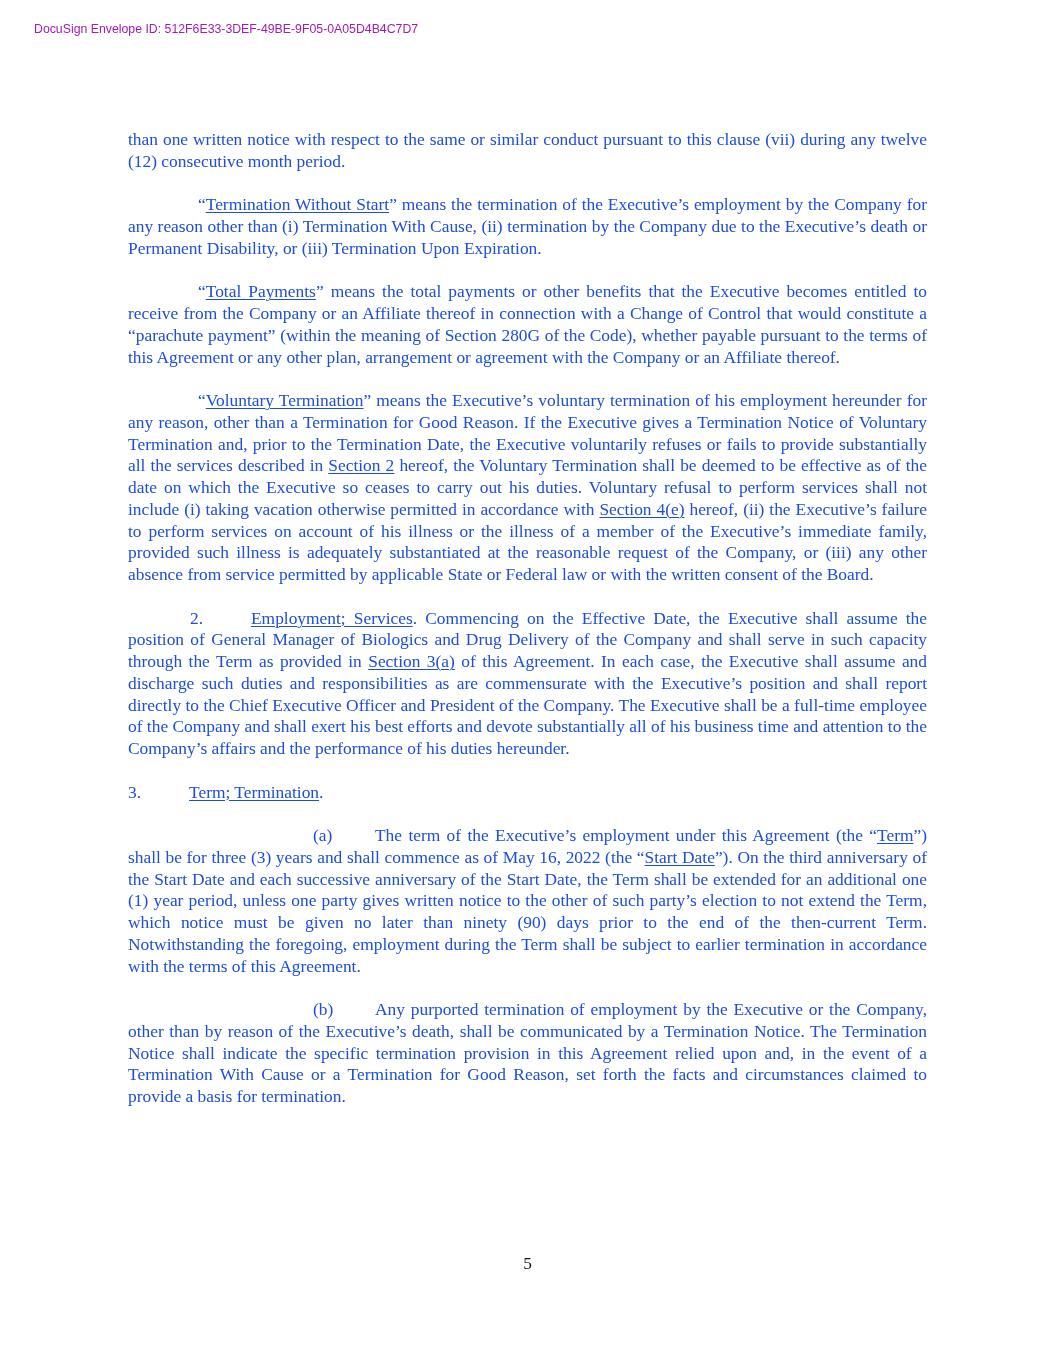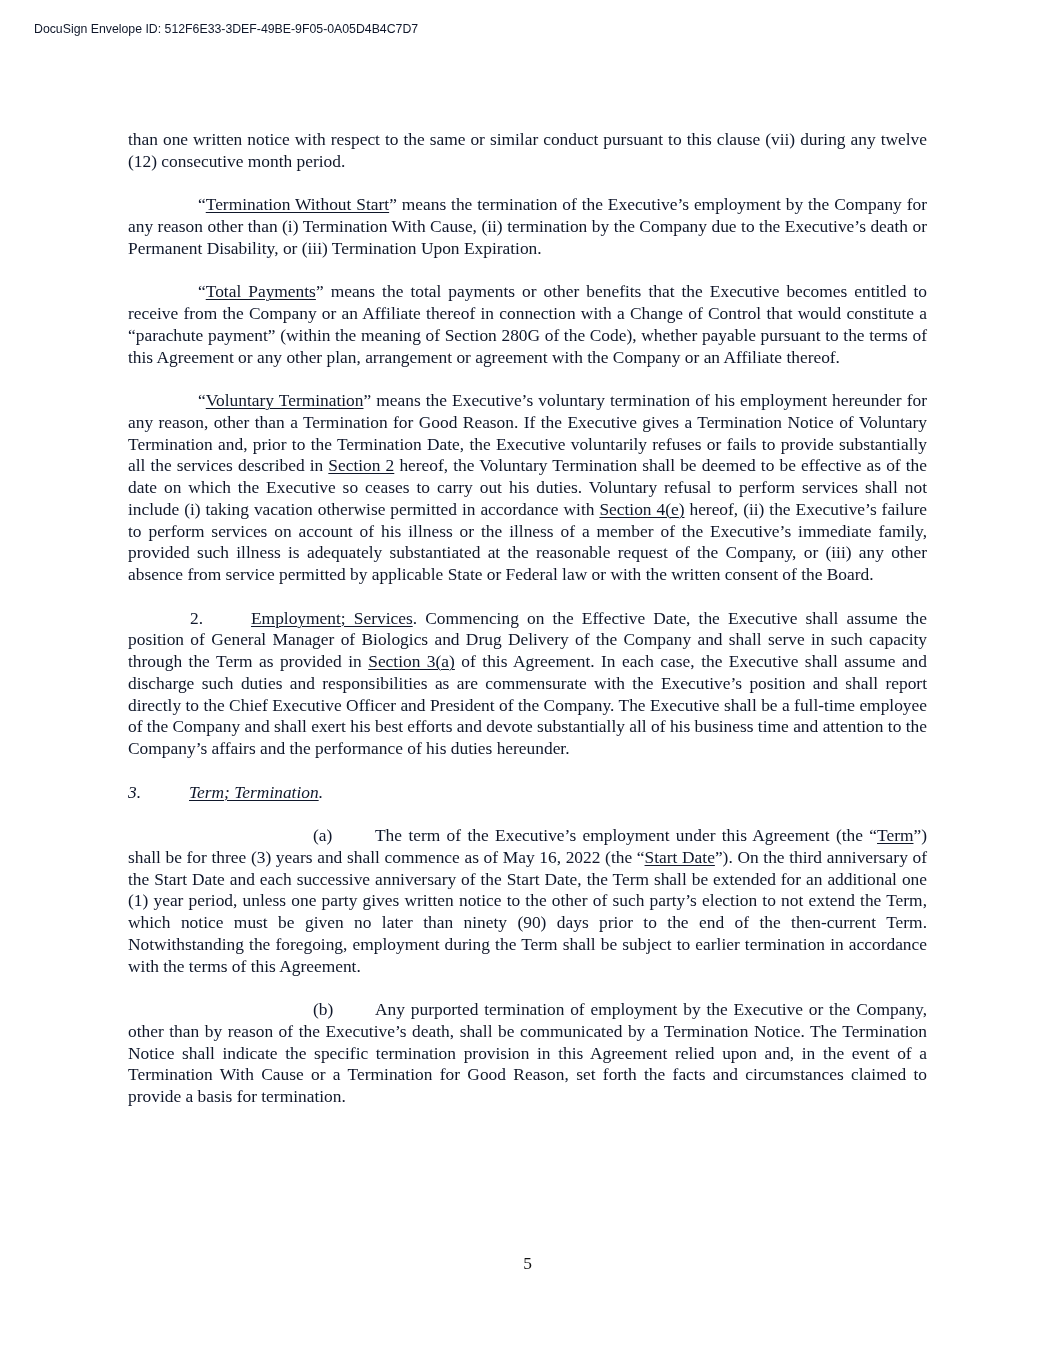--- a/index.html
+++ b/index.html
@@ -1,25 +1,25 @@
 <!DOCTYPE html>
 <html><head>
 <meta charset="utf-8">
 <style>
   html, body { margin: 0; padding: 0; background: #ffffff; }
   body { width: 1055px; height: 1365px; position: relative; overflow: hidden; }
   .envelope {
     position: absolute; left: 34px; top: 22px;
-    font-family: "Liberation Sans", sans-serif; font-size: 12.3px; color: #0f172a;
+    font-family: "Liberation Sans", sans-serif; font-size: 12.3px; color: #a21caf;
     white-space: nowrap;
   }
   .page {
     position: absolute; left: 128px; top: 129px; width: 799px;
     font-family: "Liberation Serif", serif; font-size: 17.4px; line-height: 21.75px;
-    color: #0f172a; text-align: justify;
+    color: #1d4ed8; text-align: justify;
   }
   .para { margin: 0 0 21.75px 0; }
   .para.indent { text-indent: 70px; }
   .u { text-decoration: underline; text-underline-offset: 2px; text-decoration-thickness: 1px; }
   .num-line { margin: 0 0 21.75px 0; text-align: left; }
   .num { display: inline-block; width: 61px; margin-left: 62px; }
   .inline-num { display: inline-block; text-indent: 0; }
   .sub-para { margin: 0 0 21.75px 0; text-indent: 185px; font-family: Liberation Serif, serif; }
   .sub-label { display: inline-block; text-indent: 0; width: 62px; }
   .footer-num {
@@ -37,21 +37,21 @@
   <p class="para"><span>than one written notice with respect to the same or similar conduct pursuant to this clause (vii) during any twelve (12) consecutive month period.</span></p>
 
   <p class="para indent"><span>“</span><span class="u">Termination Without Start</span><span>” means the termination of the Executive’s employment by the Company for any reason other than (i) Termination With Cause, (ii) termination by the Company due to the Executive’s death or Permanent Disability, or (iii) Termination Upon Expiration.</span></p>
 
   <p class="para indent"><span>“</span><span class="u">Total Payments</span><span>” means the total payments or other benefits that the Executive becomes entitled to receive from the Company or an Affiliate thereof in connection with a Change of Control that would constitute a “parachute payment” (within the meaning of Section 280G of the Code), whether payable pursuant to the terms of this Agreement or any other plan, arrangement or agreement with the Company or an Affiliate thereof.</span></p>
 
   <p class="para indent"><span>“</span><span class="u">Voluntary Termination</span><span>” means the Executive’s voluntary termination of his employment hereunder for any reason, other than a Termination for Good Reason.  If the Executive gives a Termination Notice of Voluntary Termination and, prior to the Termination Date, the Executive voluntarily refuses or fails to provide substantially all the services described in </span><span class="u">Section 2</span><span> hereof, the Voluntary Termination shall be deemed to be effective as of the date on which the Executive so ceases to carry out his duties. Voluntary refusal to perform services shall not include (i) taking vacation otherwise permitted in accordance with </span><span class="u">Section 4(e)</span><span> hereof, (ii) the Executive’s failure to perform services on account of his illness or the illness of a member of the Executive’s immediate family, provided such illness is adequately substantiated at the reasonable request of the Company, or (iii) any other absence from service permitted by applicable State or Federal law or with the written consent of the Board.</span></p>
 
   <p class="para" style="text-indent:62px;"><span class="inline-num" style="width:61px;">2.</span><span class="u">Employment; Services</span><span><span>.  Commencing on the Effective Date, the Executive shall assume the position of General Manager of Biologics and Drug Delivery of the Company and shall serve in such capacity through the Term as provided in </span><span class="u">Section 3(a)</span><span> of this Agreement. In each case, the Executive shall assume and discharge such duties and responsibilities as are commensurate with the Executive’s position and shall report directly to the Chief Executive Officer and President of the Company. The Executive shall be a full-time employee of the Company and shall exert his best efforts and devote substantially all of his business time and attention to the Company’s affairs and the performance of his duties hereunder.</span></span></p>
 
-  <p class="num-line" style="margin-left:-62px;font-style:italic;"><span class="num">3.</span><span class="u">Term; Termination</span><span>.</span></p>
+  <p class="num-line" style="margin-left:-62px;"><span class="num">3.</span><span class="u">Term; Termination</span><span>.</span></p>
 
   <p class="sub-para"><span class="sub-label">(a)</span><span><span>The term of the Executive’s employment under this Agreement (the “</span><span class="u">Term</span><span>”) shall be for three (3) years and shall commence as of May 16, 2022 (the “</span><span class="u">Start Date</span><span>”).  On the third anniversary of the Start Date and each successive anniversary of the Start Date, the Term shall be extended for an additional one (1) year period, unless one party gives written notice to the other of such party’s election to not extend the Term, which notice must be given no later than ninety (90) days prior to the end of the then-current Term.  Notwithstanding the foregoing, employment during the Term shall be subject to earlier termination in accordance with the terms of this Agreement.</span></span></p>
 
   <p class="sub-para"><span class="sub-label">(b)</span><span><span>Any purported termination of employment by the Executive or the Company, other than by reason of the Executive’s death, shall be communicated by a Termination Notice.  The Termination Notice shall indicate the specific termination provision in this Agreement relied upon and, in the event of a Termination With Cause or a Termination for Good Reason, set forth the facts and circumstances claimed to provide a basis for termination.</span></span></p>
 
 
 </div>
 
 <div class="footer-num">5</div>
 

